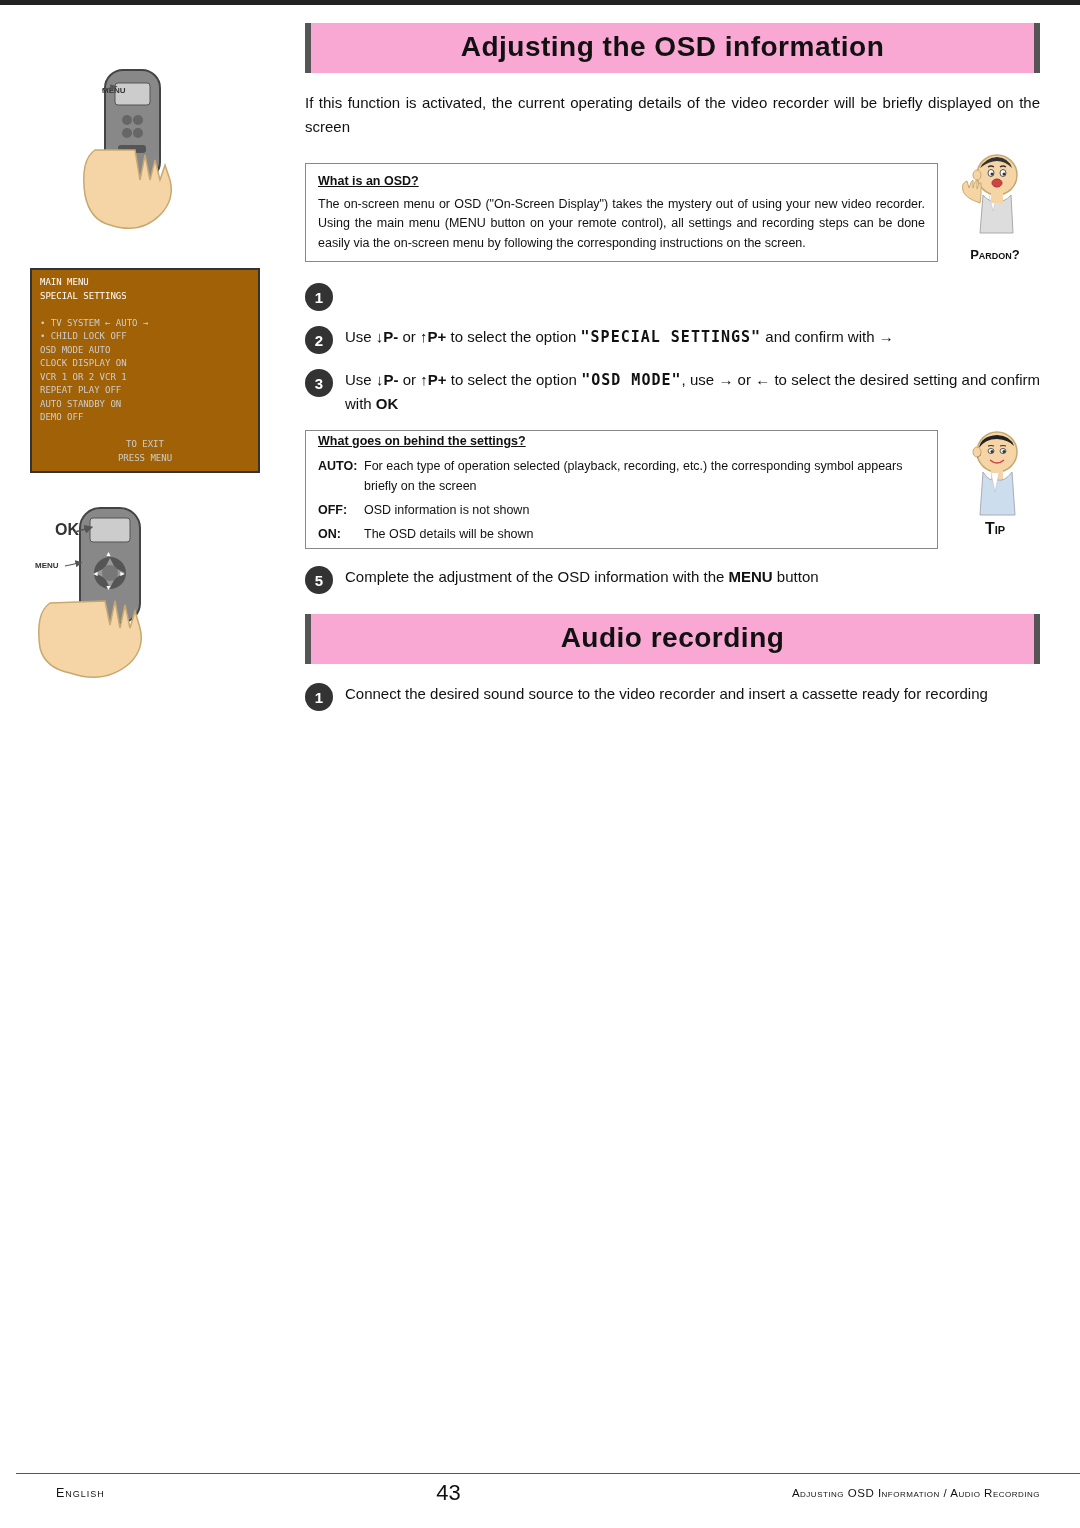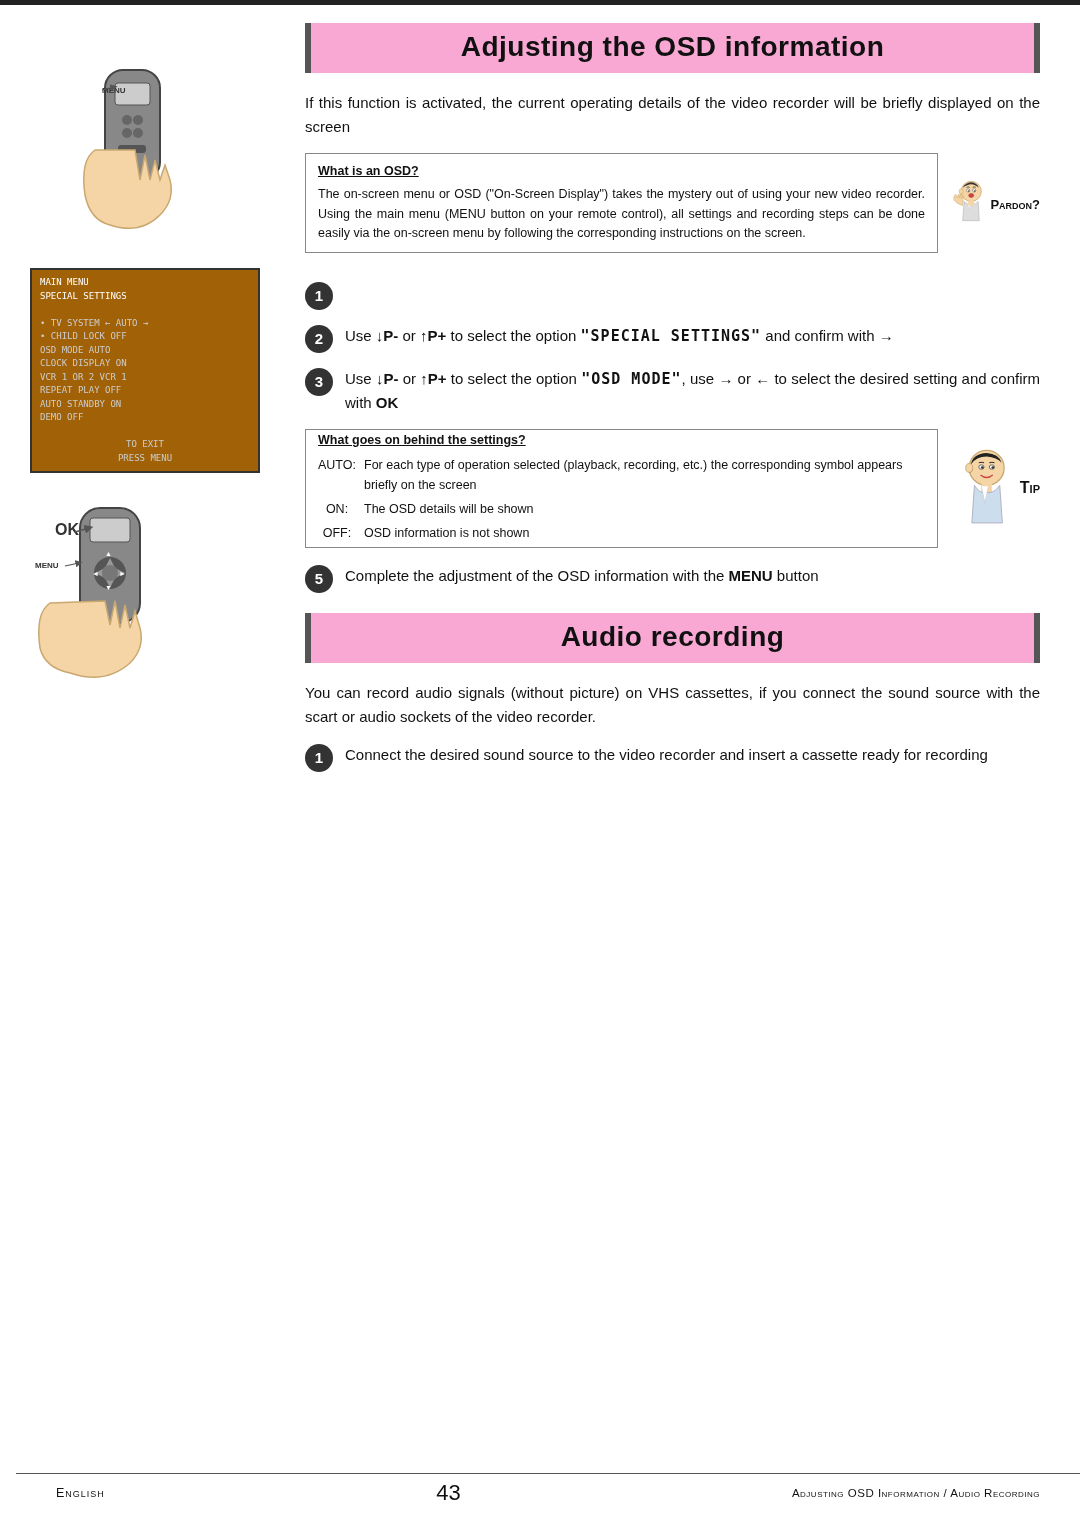--- a/index.html
+++ b/index.html
@@ -75,22 +75,22 @@
     .intro-text {
       font-size: 15px;
       line-height: 1.6;
       text-align: justify;
       margin-bottom: 14px;
     }
 
     
     .info-box {
       display: flex;
-      align-items: center;
-      margin-bottom: 28px;
+      align-items: flex-end;
+      margin-bottom: 20px;
       gap: 12px;
     }
 
     .info-box-text {
       flex: 1;
       border: 1.5px solid #888;
       padding: 8px 12px;
       font-size: 12.5px;
       line-height: 1.55;
     }
@@ -99,21 +99,21 @@
       font-weight: bold;
       font-size: 12.5px;
       margin-bottom: 4px;
       text-decoration: underline;
     }
 
     .character-illus {
       width: 90px;
       flex-shrink: 0;
       display: flex;
-      flex-direction: row;
+      flex-direction: column;
       align-items: center;
     }
 
     .pardon-label {
       font-size: 13px;
       font-weight: bold;
       font-variant: small-caps;
       margin-top: 4px;
     }
 
@@ -186,23 +186,22 @@
     }
 
     .settings-row {
       display: flex;
       gap: 8px;
       margin-bottom: 4px;
       align-items: flex-start;
     }
 
     .settings-row .lbl {
-      font-weight: normal;
+      font-weight: bold;
       min-width: 38px;
-      text-align: center;
     }
 
     
     .page-footer {
       position: absolute;
       bottom: 22px;
       left: 16px;
       right: 0;
       display: flex;
       align-items: center;
@@ -390,26 +389,26 @@
     </div>
 
     <div class="settings-box-wrap">
       <div class="settings-info-box">
         <div class="box-title">What goes on behind the settings?</div>
         <div class="settings-row">
           <span class="lbl">AUTO:</span>
           <span>For each type of operation selected (playback, recording, etc.) the corresponding symbol appears briefly on the screen</span>
         </div>
         <div class="settings-row">
+          <span class="lbl">OFF:</span>
+          <span>OSD information is not shown</span>
+        </div>
+        <div class="settings-row">
           <span class="lbl">ON:</span>
           <span>The OSD details will be shown</span>
-        </div>
-        <div class="settings-row">
-          <span class="lbl">OFF:</span>
-          <span>OSD information is not shown</span>
         </div>
       </div>
       <div class="character-illus">
 
         <svg width="80" height="90" viewBox="0 0 80 90">
 
           <ellipse cx="42" cy="22" rx="20" ry="20" fill="#f5d5a5" stroke="#c9a870" stroke-width="1.5"></ellipse>
 
           <path d="M24,18 Q26,6 42,5 Q56,6 59,16 Q54,10 42,9 Q30,9 24,18Z" fill="#222"></path>
 
@@ -443,21 +442,20 @@
         <div class="step-text">
           Complete the adjustment of the OSD information with the <strong>MENU</strong> button
         </div>
       </div>
     </div>
 
     <div class="section-heading" style="margin-top:20px;">
       <h1>Audio recording</h1>
     </div>
 
-    <p class="intro-text">You can record audio signals (without picture) on VHS cassettes, if you connect the sound source with the scart or audio sockets of the video recorder.</p>
 
     <div class="steps">
       <div class="step">
         <div class="step-num">1</div>
         <div class="step-text">Connect the desired sound source to the video recorder and insert a cassette ready for recording</div>
       </div>
     </div>
 
   </div>
 </div>

